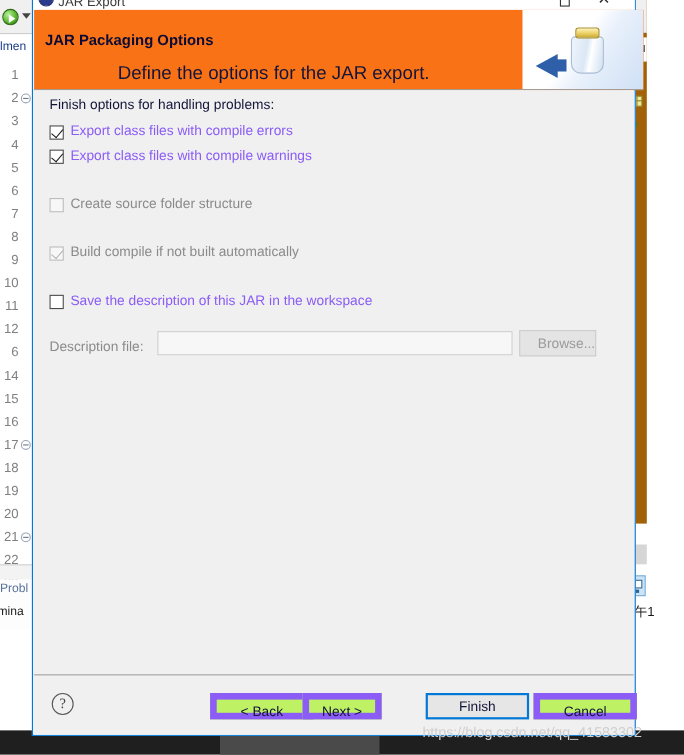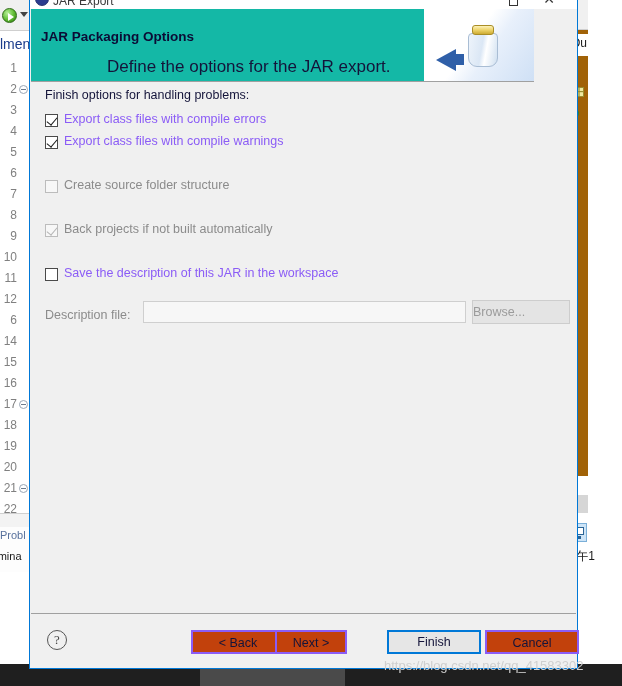--- a/index.html
+++ b/index.html
@@ -56,21 +56,21 @@
     width: 0; height: 0;
     border-left: 4px solid transparent;
     border-right: 4px solid transparent;
     border-top: 5px solid #444;
   }
 
   #editor-tab-label {
     position: absolute;
     left: 0; top: 36px;
     width: 52px;
-    font-size: 14px;
+    font-size: 11px;
     color: #1b3c8c;
     white-space: nowrap;
     overflow: hidden;
   }
 
   #line-number-gutter {
     position: absolute;
     left: 0; top: 58px;
     width: 30px; height: 455px;
     background: #ffffff;
@@ -341,22 +341,22 @@
     width: 28px; height: 20px;
     color: #333;
     font-size: 14px;
     text-align: center;
     line-height: 20px;
   }
 
   #dialog-header {
     position: absolute;
     left: 1px; top: 9px;
-    width: 503px; height: 73px;
-    background: #14b8a6;
+    width: 554px; height: 73px;
+    background: #f97316;
     border-bottom: 1px solid #a0a0a0;
     box-sizing: border-box;
     overflow: hidden;
   }
   #dialog-heading {
     position: absolute;
     left: 10px; top: 20px;
     font-size: 13.5px;
     font-weight: bold;
     color: #0b0b35;
@@ -484,28 +484,28 @@
     box-sizing: border-box;
     font-family: "Liberation Sans", sans-serif;
     font-size: 12px;
     color: #8b8b8b;
     padding: 0 4px;
     outline: none;
   }
   #browse-button {
     position: absolute;
     left: 441px; top: 218px;
-    width: 98px; height: 24px;
+    width: 70px; height: 24px;
     background: #e4e4e4;
     border: 1px solid #cdcdcd;
     box-sizing: border-box;
     font-family: "Liberation Sans", sans-serif;
     font-size: 12.5px;
     color: #9b9b9b;
-    text-align: left;
+    text-align: right;
     line-height: 22px;
   }
 
   #dialog-footer {
     position: absolute;
     left: 1px; top: 613px;
     width: 545px;
     height: 55px;
     background: #f0f0f0;
     border-top: 1px solid #a0a0a0;
@@ -521,22 +521,22 @@
     color: #444;
     font-size: 13px;
     text-align: center;
     line-height: 17px;
     font-family: "Liberation Serif", serif;
   }
   .footer-button {
     position: absolute;
     top: 16px;
     height: 24px;
-    background: #c2410c;
-    border: 2px solid #8b5cf6;
+    background: #bef264;
+    border: 6px solid #8b5cf6;
     box-sizing: border-box;
     font-family: "Liberation Sans", sans-serif;
     font-size: 12.5px;
     color: #14143a;
     text-align: center;
     line-height: 22px;
   }
   #back-button  { left: 160px; width: 94px; }
   #next-button  { left: 244px; width: 72px; }
   #finish-button{
@@ -710,21 +710,21 @@
 
     <div class="checkbox-row" style="top:96px">
       <div class="cb-box disabled"></div>
       <div class="cb-label disabled">Create source folder structure</div>
     </div>
 
     <div class="checkbox-row" style="top:140px">
       <div class="cb-box disabled">
         <div class="cb-check disabled"></div>
       </div>
-      <div class="cb-label disabled">Back projects if not built automatically</div>
+      <div class="cb-label disabled">Build compile if not built automatically</div>
     </div>
 
     <div class="checkbox-row" style="top:184px">
       <div class="cb-box"></div>
       <div class="cb-label">Save the description of this JAR in the workspace</div>
     </div>
 
     <div id="description-file-label">Description file:</div>
     <input id="description-file-input" type="text" disabled="" value="" style="">
     <div id="browse-button">Browse...</div>

